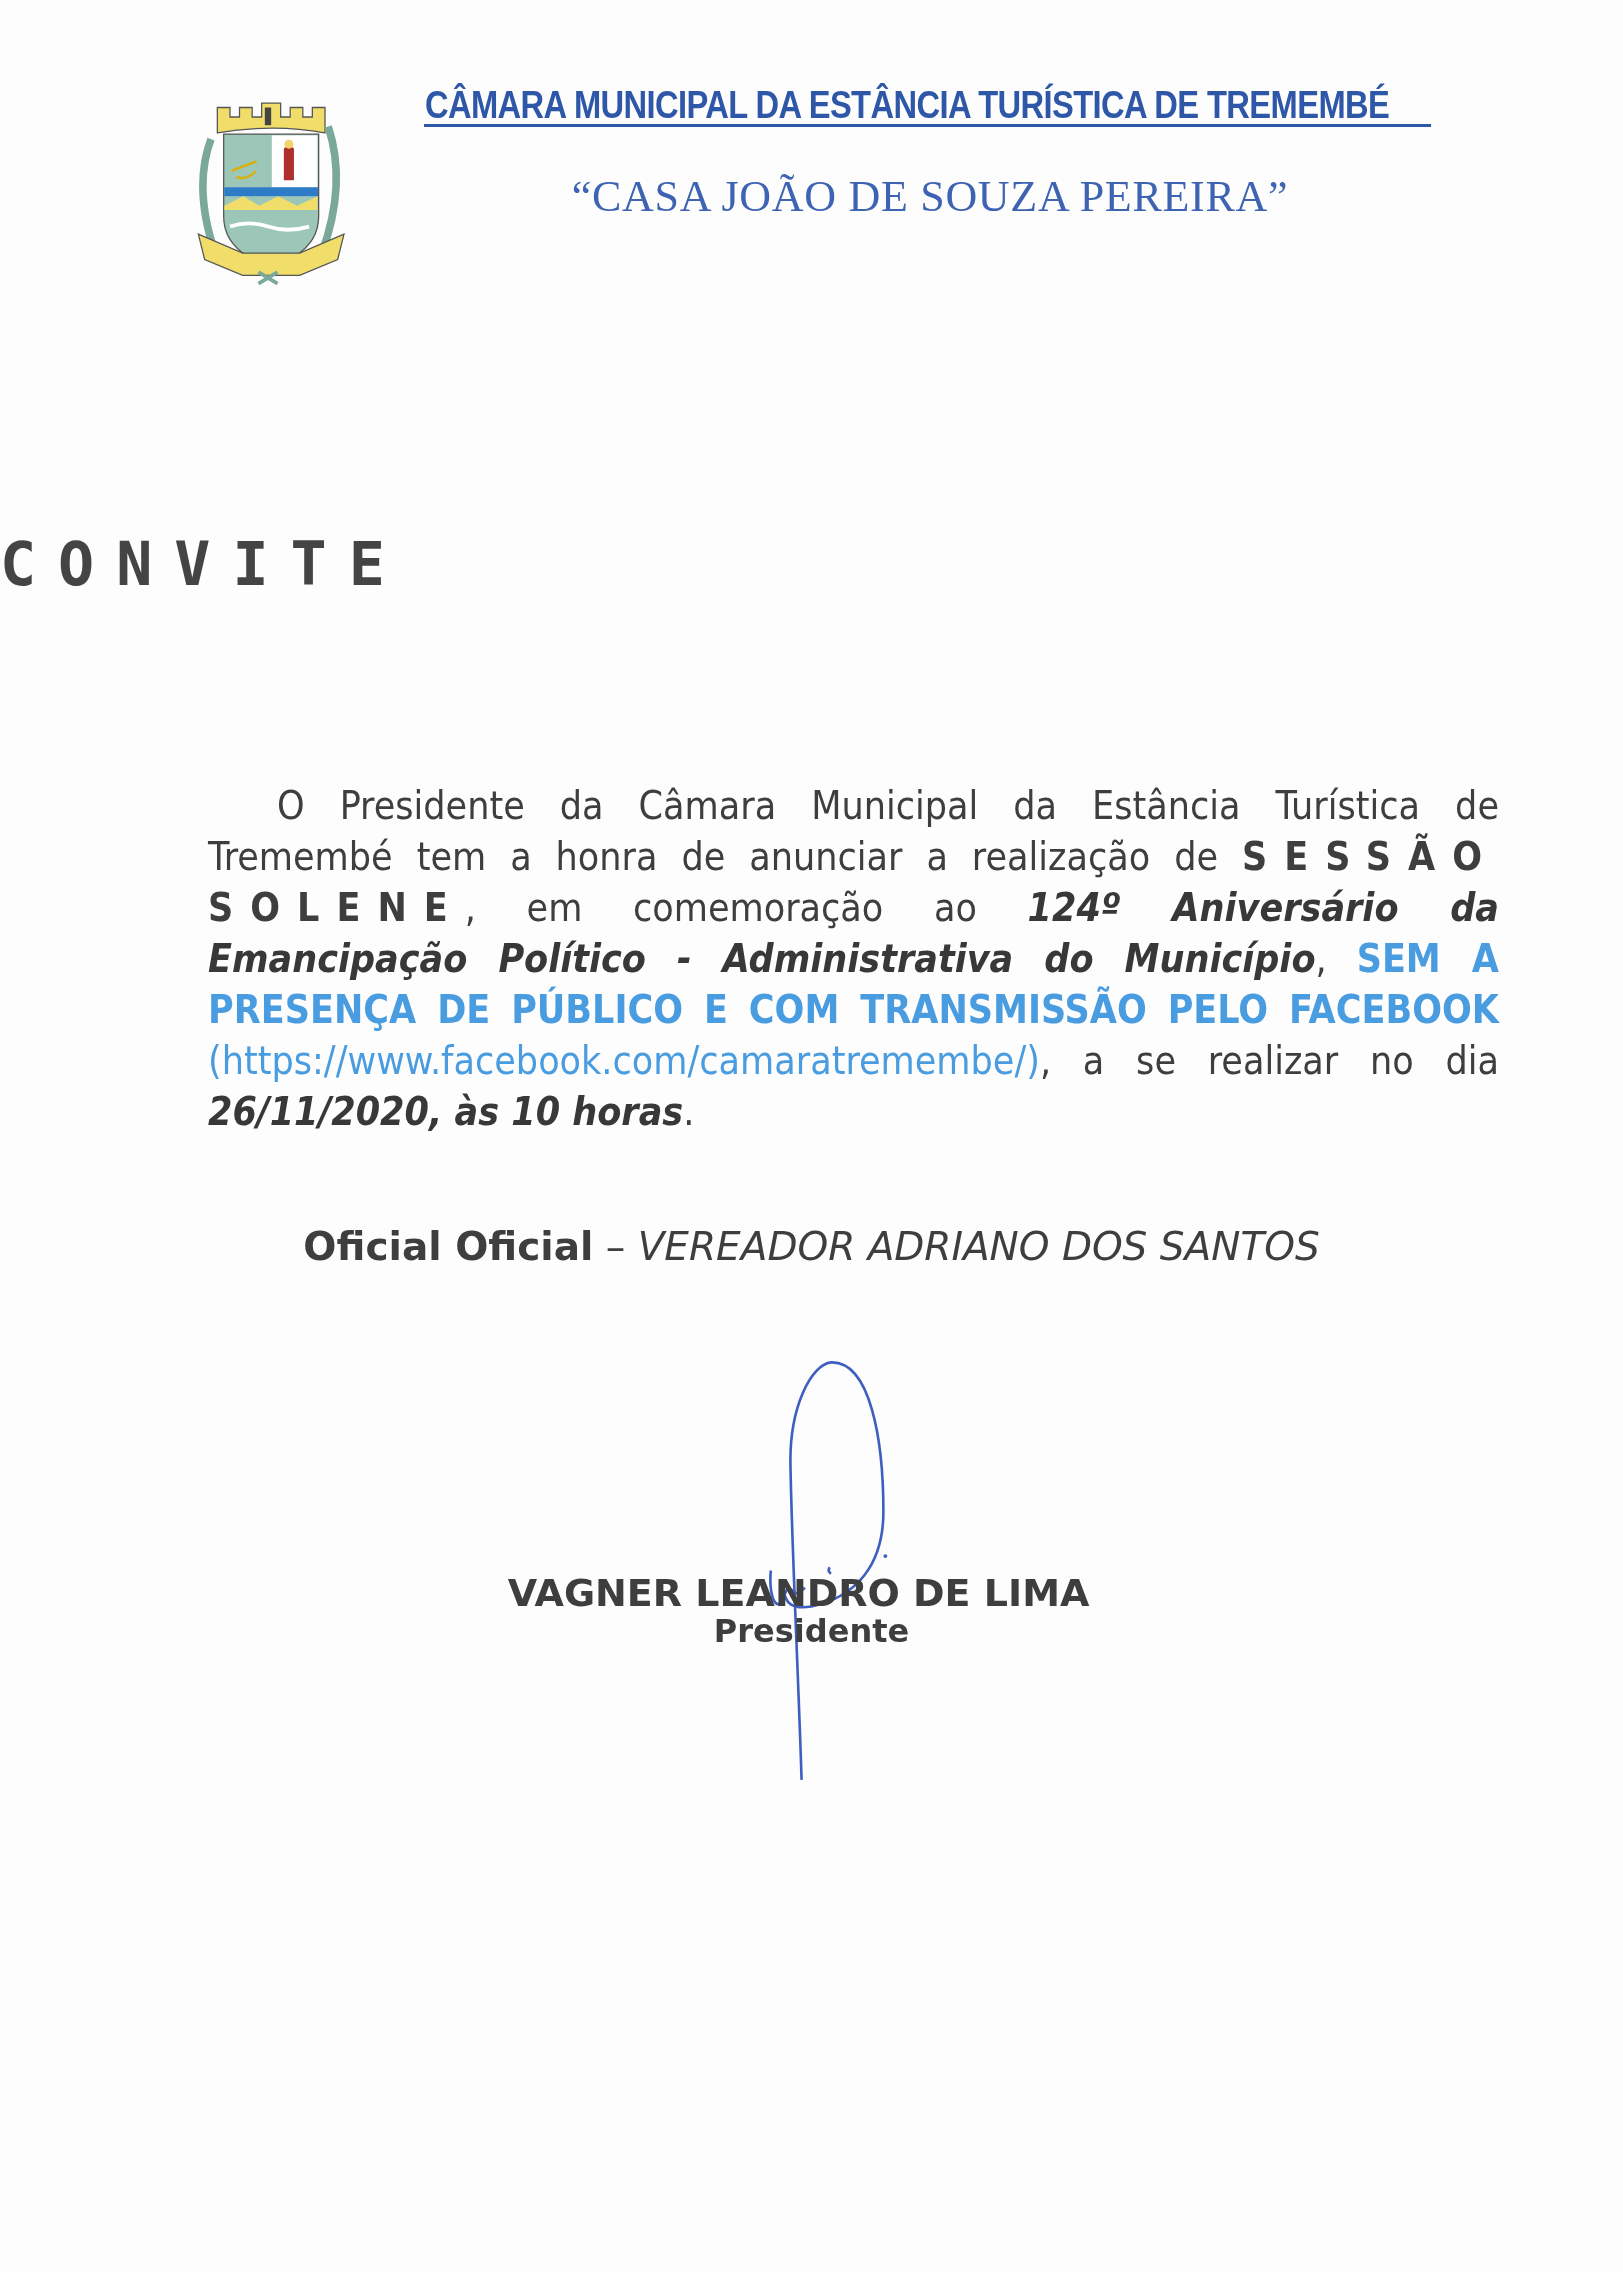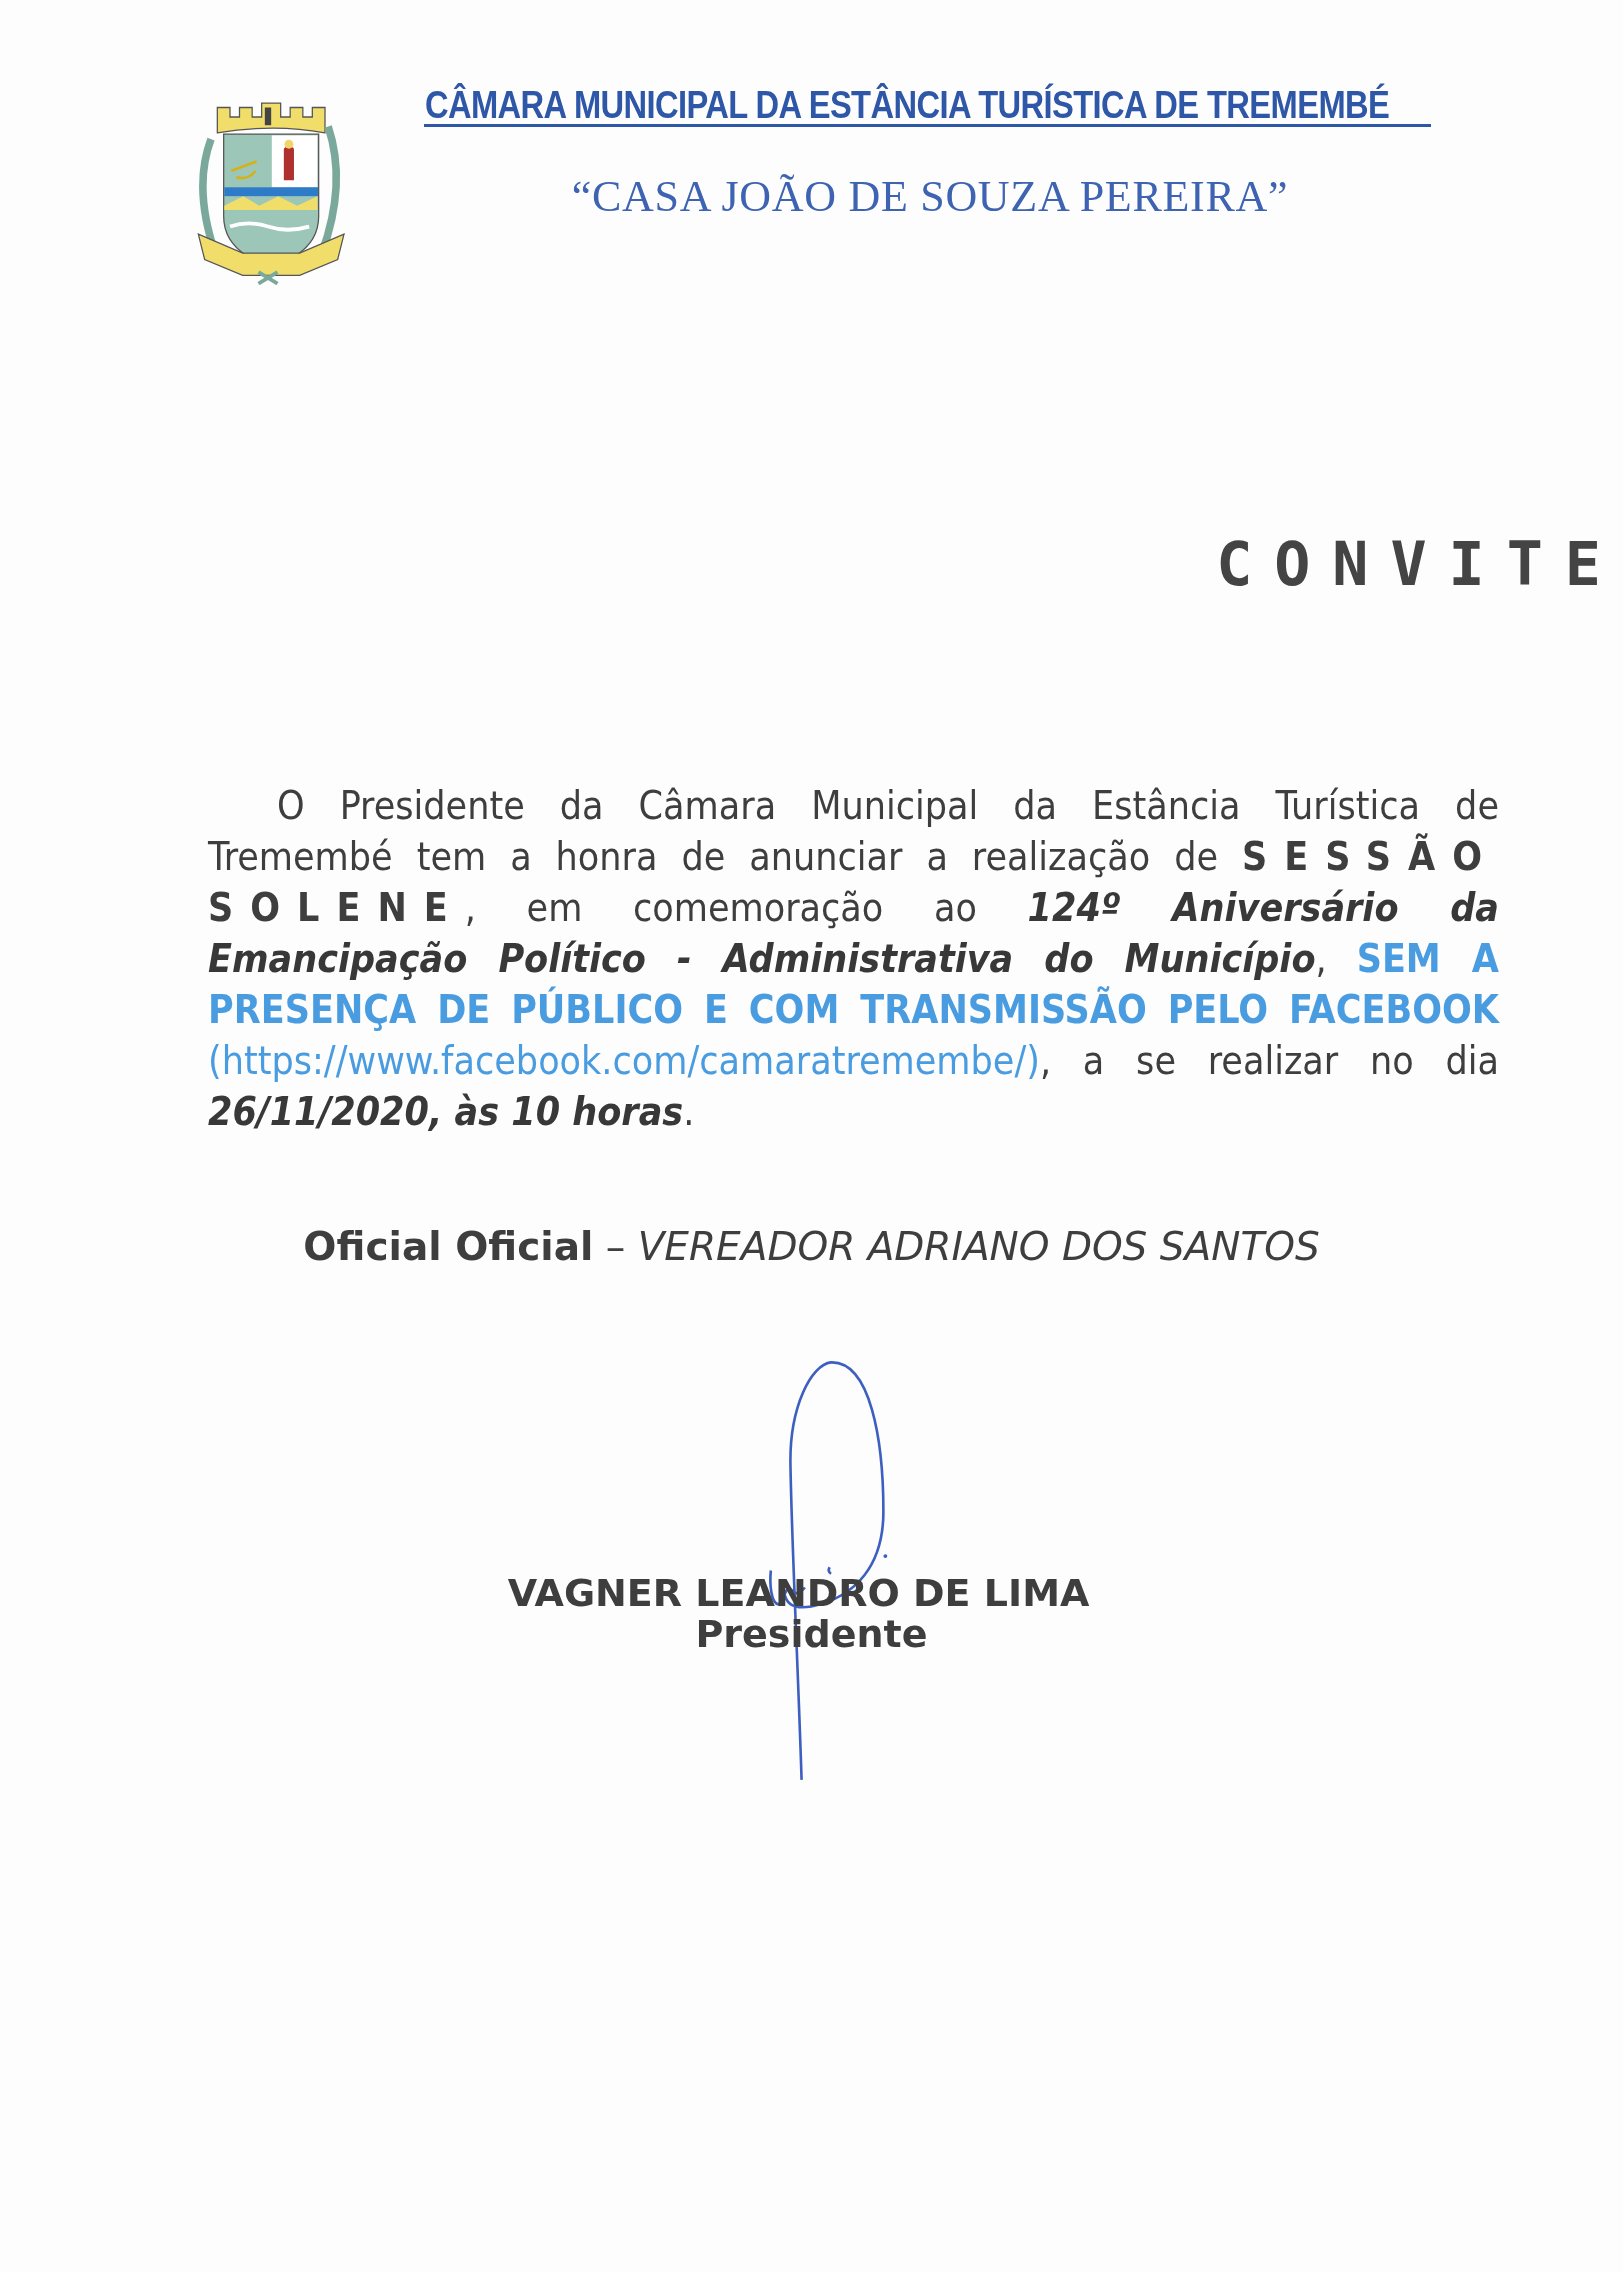--- a/index.html
+++ b/index.html
@@ -30,21 +30,21 @@
     background: #2f57a8;
   }
   .org-subtitle {
     position: absolute; left: 524px; top: 171px; width: 812px; text-align: center;
     font-family: "Liberation Serif", serif;
     font-size: 44px; color: #3d63b2; letter-spacing: 0.7px;
   }
 
   
   .doc-title {
-    position: absolute; left: 0; width: 1623px; top: 529px; text-align: right;
+    position: absolute; left: 0; width: 1623px; top: 529px; text-align: left;
     font-family: "DejaVu Sans Mono", monospace;
     font-weight: 700; font-size: 60px; color: #444;
     letter-spacing: 22px;
   }
 
   
   .body-text {
     position: absolute; left: 208px; top: 780px; width: 1291px;
     font-family: "DejaVu Sans Condensed", "DejaVu Sans", sans-serif;
     font-size: 39px; line-height: 51px; color: #3e3e3e;
@@ -63,21 +63,21 @@
   .orador .name { font-style: italic; }
 
   .signature { position: absolute; left: 687px; top: 1348px; width: 275px; height: 445px; }
 
   .sig-name {
     position: absolute; left: 0; width: 1597px; top: 1571px; text-align: center;
     font-weight: 700; font-size: 38px; color: #3e3e3e;
   }
   .sig-role {
     position: absolute; left: 0; width: 1623px; top: 1612px; text-align: center;
-    font-weight: 700; font-size: 38px; color: #3e3e3e;
+    font-weight: 700; font-size: 32px; color: #3e3e3e;
   }
 </style>
 </head>
 <body>
 
 <div class="page">
 
   <div class="crest">
     <svg viewBox="0 0 300 320" width="190" height="203">
 

